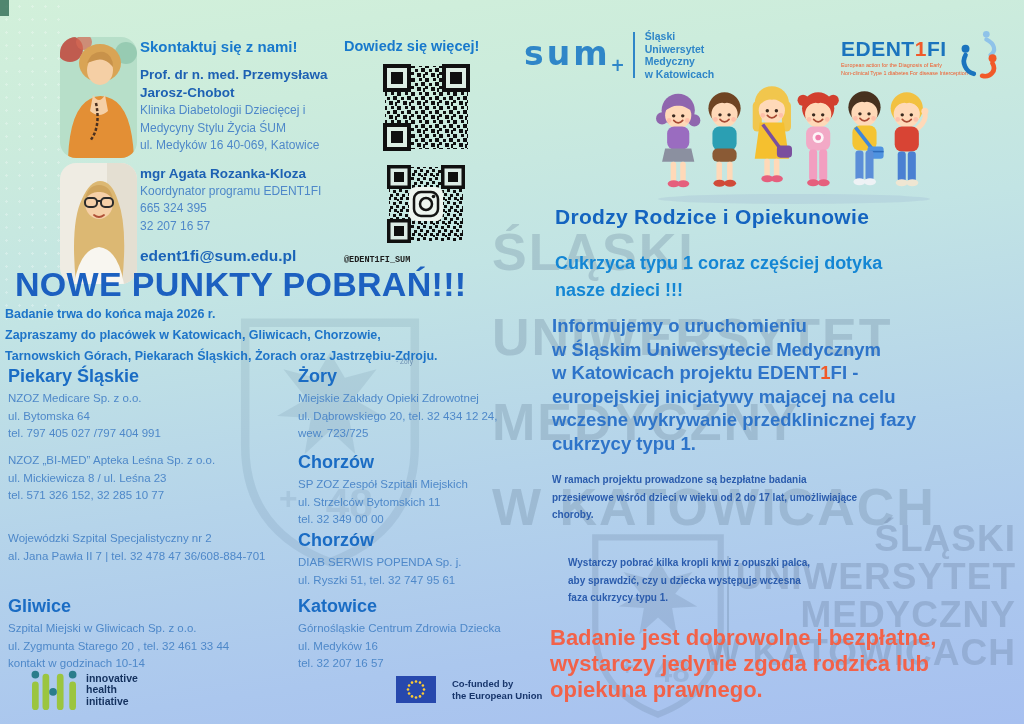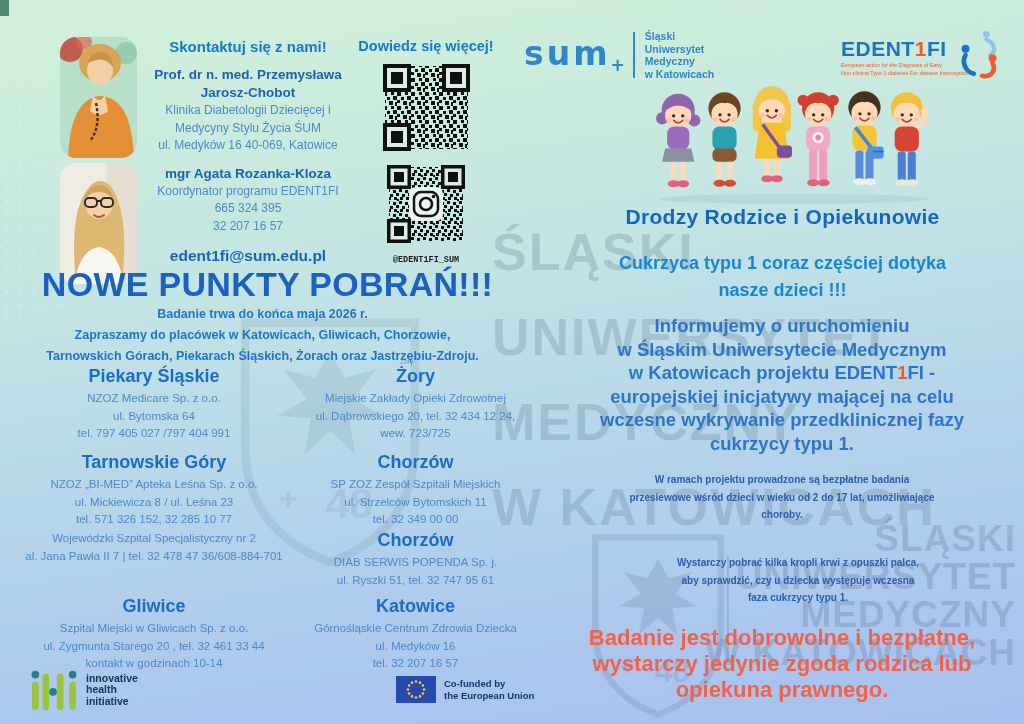--- a/index.html
+++ b/index.html
@@ -1,21 +1,21 @@
 <!DOCTYPE html>
 <html><head>
 <meta charset="utf-8">
 <style>
   *{margin:0;padding:0;box-sizing:border-box}
   body{margin:0;background:#ffffff;font-family:"Liberation Sans",sans-serif}
   .page{position:relative;width:1024px;height:724px;overflow:hidden;
     background:linear-gradient(172deg,#d2f0da 0%,#ccecdc 16%,#c2e4e4 38%,#b5d4ea 62%,#abc7ee 84%,#a7c0f0 100%);}
   .ct{position:absolute;z-index:1}
   .wm{position:absolute;z-index:0;pointer-events:none}
-  .center{text-align:center}
+  .center{}
 
   
   .wm-text-left{font-size:52px;font-weight:bold;letter-spacing:2px;line-height:85px;color:rgba(106,133,156,.30)}
   .wm-text-right{font-size:37px;font-weight:bold;letter-spacing:1px;color:rgba(118,144,176,.42);text-align:right}
   .dots{background-image:radial-gradient(circle,rgba(255,255,255,.55) 1.2px,transparent 1.4px);background-size:13px 13px;opacity:.5}
 
   
   .c-head{font-size:15px;font-weight:bold;color:#1879cc;margin-bottom:11px}
   .c-name{font-size:13.5px;font-weight:bold;color:#1d61b3;line-height:18px}
   .c-line{font-size:12px;color:#4e88c9;line-height:17.5px}
@@ -39,21 +39,21 @@
   .sum-plus{font-size:17px;vertical-align:-6px;letter-spacing:0}
   .sum-div{width:2px;height:46px;background:#2f86c8;margin:0 10px 0 8px}
   .sum-lines{font-size:10.5px;font-weight:bold;color:#2f86c8;line-height:12.5px}
 
   .ed-title{font-size:21px;font-weight:800;color:#1b74be;letter-spacing:.5px;line-height:1}
   .ed-one{color:#f15a29}
   .ed-tag{font-size:5.4px;color:#f15a29;line-height:7.5px;margin-top:3px}
 
   .ihi-wrap{display:flex;align-items:center;gap:8px}
   .ihi-text{font-size:10.5px;font-weight:bold;color:#14315e;line-height:11.5px}
-  .eu-wrap{display:flex;align-items:center;gap:8px}
+  .eu-wrap{display:flex;align-items:center;gap:16px}
   .eu-text{font-size:9.5px;font-weight:bold;color:#17356b;line-height:12px}
 
   
   .drodzy{font-size:21px;font-weight:800;color:#1464c0;letter-spacing:.3px}
   .sub-line{font-size:18px;font-weight:800;color:#1486d4;line-height:27px;white-space:nowrap}
   .ann-line{font-size:18.5px;font-weight:800;color:#2e74c9;line-height:23.5px;white-space:nowrap}
   .para-line{font-size:10px;font-weight:bold;color:#2b5cad;line-height:17.5px;white-space:nowrap}
   .cta-line{font-size:22px;font-weight:800;color:#f26249;line-height:26px;white-space:nowrap}
 </style>
 </head>
@@ -348,21 +348,20 @@
 
   <div class="ct micro-zory" style="left:396px;top:358px">· Żory</div>
 
   <div class="ct center" style="left:8px;top:366px;width:292px">
     <div class="loc-city">Piekary Śląskie</div>
     <div class="loc-line">NZOZ Medicare Sp. z o.o.</div>
     <div class="loc-line">ul. Bytomska 64</div>
     <div class="loc-line">tel. 797 405 027 /797 404 991</div>
   </div>
   <div class="ct center" style="left:8px;top:452px;width:292px">
-    <div class="loc-city">Tarnowskie Góry</div>
     <div class="loc-line">NZOZ „BI-MED” Apteka Leśna Sp. z o.o.</div>
     <div class="loc-line">ul. Mickiewicza 8 / ul. Leśna 23</div>
     <div class="loc-line">tel. 571 326 152, 32 285 10 77</div>
   </div>
   <div class="ct center" style="left:8px;top:530px;width:292px">
     <div class="loc-line">Wojewódzki Szpital Specjalistyczny nr 2</div>
     <div class="loc-line">al. Jana Pawła II 7  |  tel. 32 478 47 36/608-884-701</div>
   </div>
   <div class="ct center" style="left:8px;top:596px;width:292px">
     <div class="loc-city">Gliwice</div>

